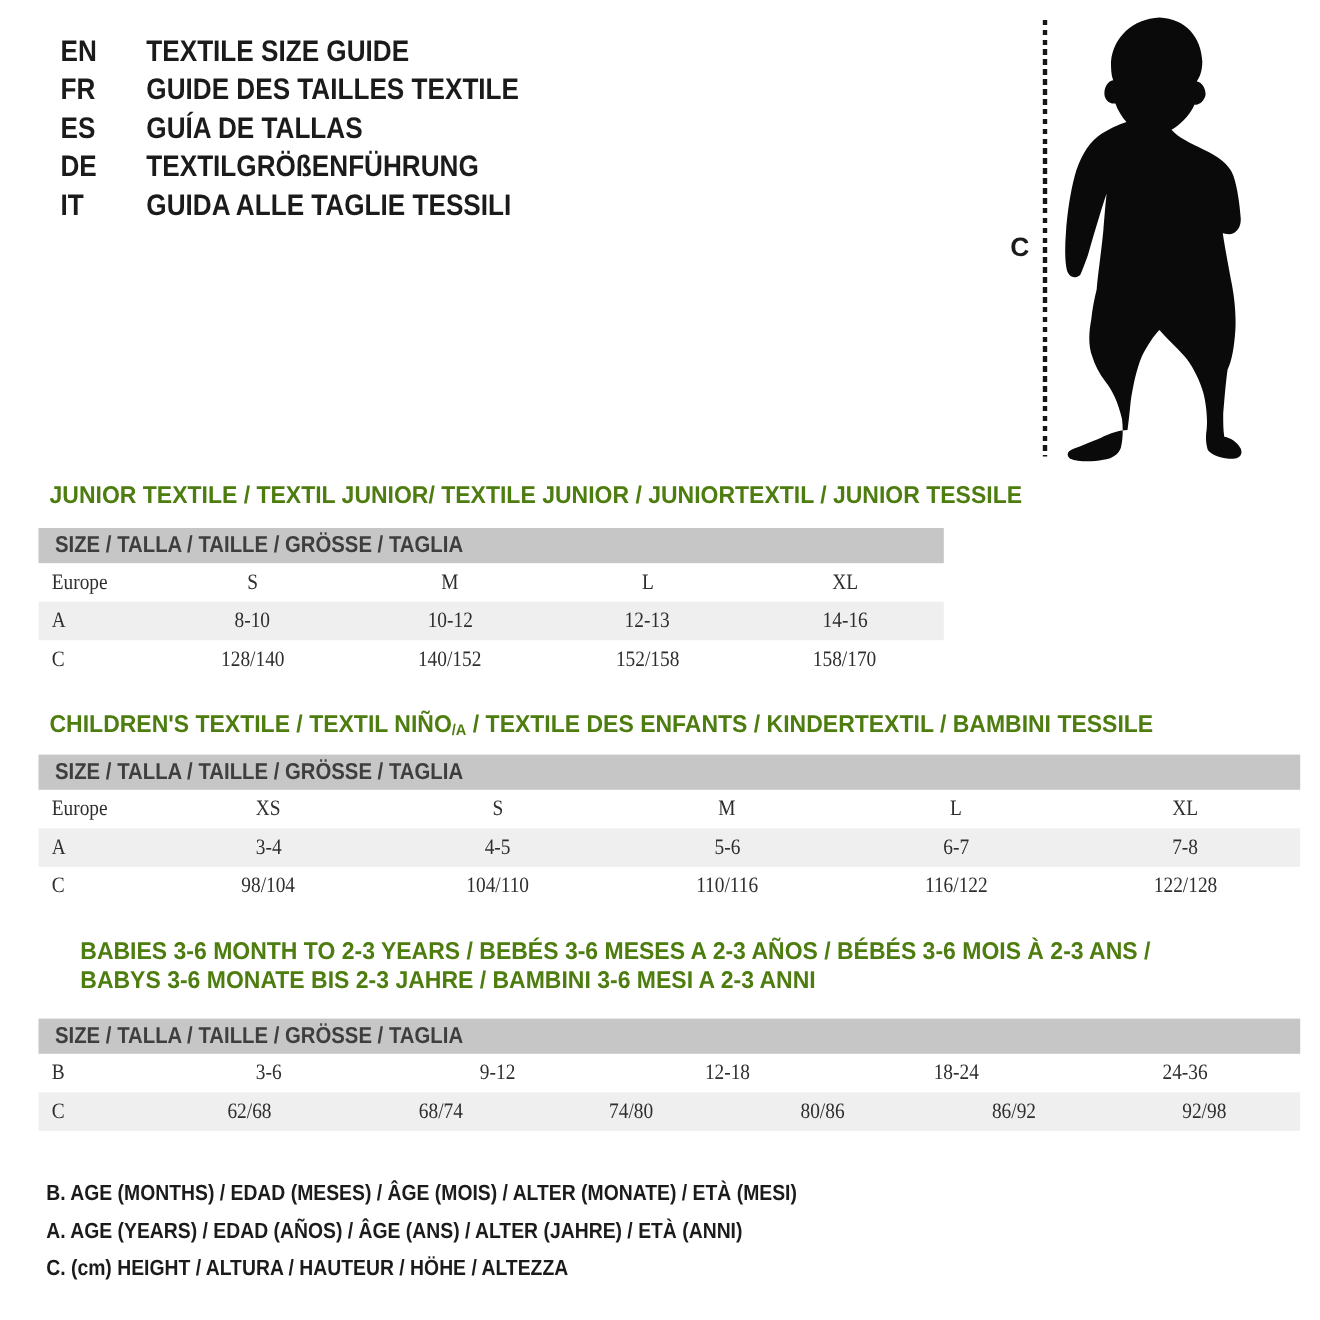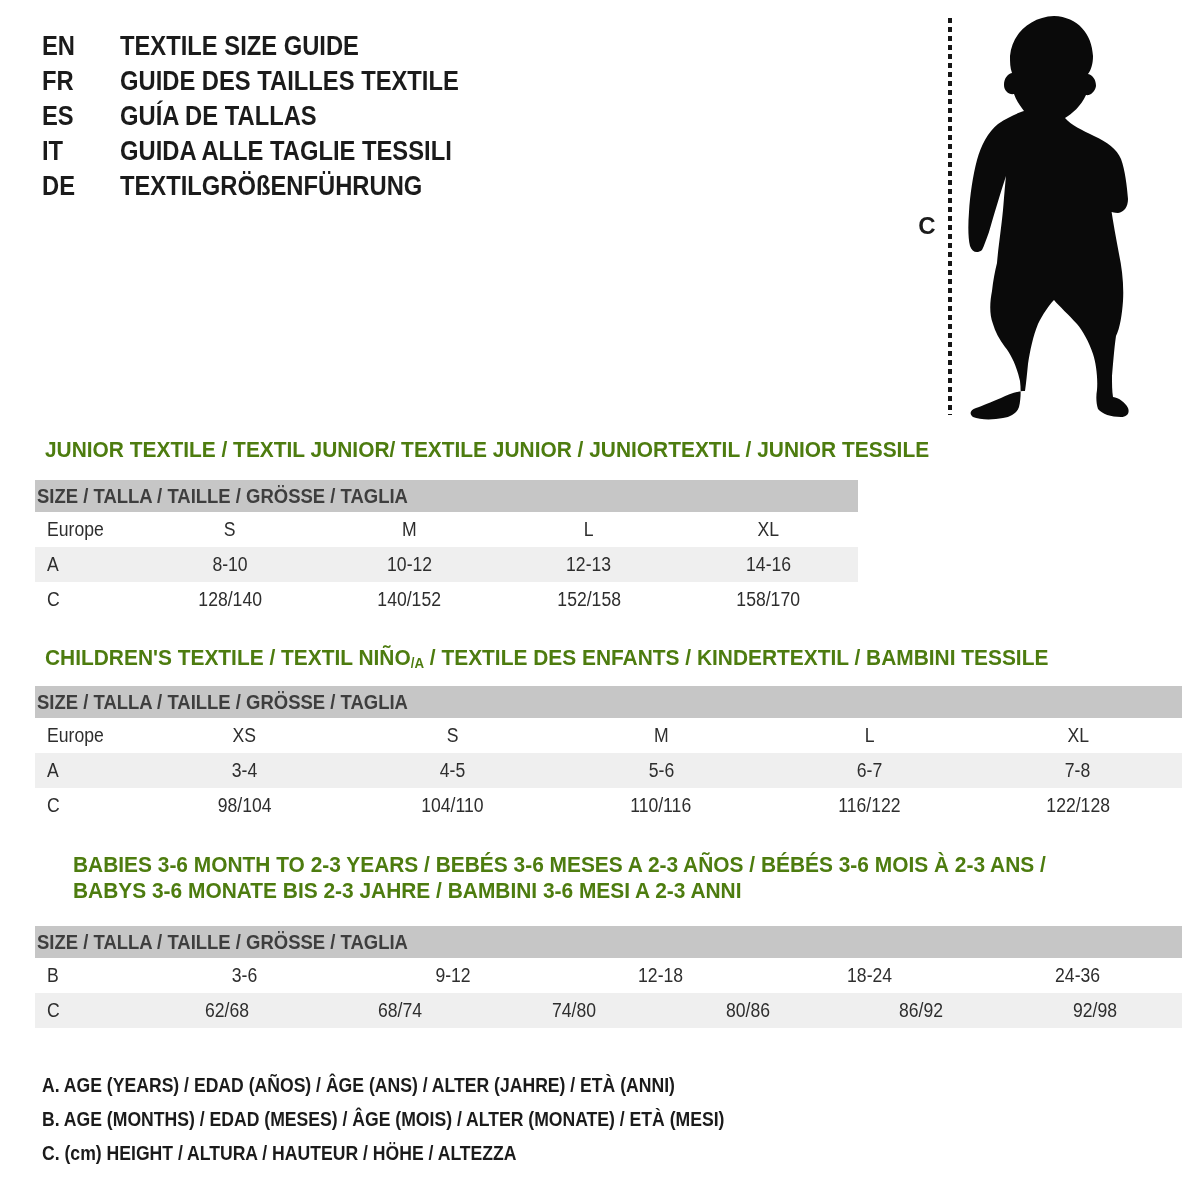--- a/index.html
+++ b/index.html
@@ -7,40 +7,40 @@
     width:1200px;height:1200px;position:relative;overflow:hidden;
     background:#ffffff;
     font-family:"Liberation Sans","DejaVu Sans",sans-serif;
     color:#222;
   }
   
   .cx{display:inline-block;transform:scaleX(.88);transform-origin:left center;white-space:nowrap;}
   .cx-c{display:inline-block;transform:scaleX(.88);transform-origin:center center;white-space:nowrap;}
 
   
-  .lang-block{position:absolute;left:42px;top:29px;}
+  .lang-block{position:absolute;left:55px;top:29px;}
   .lang-row{display:flex;height:35px;line-height:35px;font-weight:bold;font-size:27px;color:#1b1b1b;}
   .lang-code{width:78px;}
 
   
   .dash-line{
     position:absolute;left:948px;top:18px;width:4px;height:397px;
     background:repeating-linear-gradient(to bottom,#161616 0 5px,transparent 5px 9px);
   }
   .height-label{position:absolute;left:912px;top:212px;width:30px;text-align:center;
     font-weight:bold;font-size:24px;color:#1b1b1b;}
   .toddler-svg{position:absolute;left:960px;top:10px;}
 
   
   .section-title{position:absolute;left:45px;font-weight:bold;font-size:22px;color:#4d7c0f;line-height:26px;}
   .subscript{font-size:14px;vertical-align:-3px;letter-spacing:0;}
   .size-table{position:absolute;left:35px;}
   .size-bar{height:32px;line-height:32px;background:#c6c6c6;color:#3e3e3e;
-    font-weight:bold;font-size:21px;padding-left:2px;}
-  .trow{display:flex;height:35px;line-height:35px;font-size:20px;color:#2e2e2e;}
+    font-weight:bold;font-size:21px;padding-left:15px;}
+  .trow{display:flex;height:35px;line-height:35px;font-size:20px;color:#2e2e2e;font-family:Liberation Serif, serif;}
   .trow.shaded{background:#efefef;}
   .tlabel{width:105px;box-sizing:border-box;padding-left:12px;flex:none;}
   .tcell{flex:1;text-align:center;}
 
   
   .legend-block{position:absolute;left:42px;top:1068px;}
   .legend-line{height:34px;line-height:34px;font-weight:bold;font-size:20px;color:#1b1b1b;}
 
   .w-junior{width:823px;}
   .w-full{width:1147px;}
@@ -55,26 +55,26 @@
   </div>
   <div class="lang-row">
     <span class="lang-code"><span class="cx">FR</span></span>
     <span class="cx">GUIDE DES TAILLES TEXTILE</span>
   </div>
   <div class="lang-row">
     <span class="lang-code"><span class="cx">ES</span></span>
     <span class="cx">GUÍA DE TALLAS</span>
   </div>
   <div class="lang-row">
+    <span class="lang-code"><span class="cx">DE</span></span>
+    <span class="cx">TEXTILGRÖßENFÜHRUNG</span>
+  </div>
+  <div class="lang-row">
     <span class="lang-code"><span class="cx">IT</span></span>
     <span class="cx">GUIDA ALLE TAGLIE TESSILI</span>
-  </div>
-  <div class="lang-row">
-    <span class="lang-code"><span class="cx">DE</span></span>
-    <span class="cx">TEXTILGRÖßENFÜHRUNG</span>
   </div>
 </div>
 
 <div class="dash-line"></div>
 <div class="height-label">C</div>
 <svg class="toddler-svg" width="185" height="410" viewBox="0 0 185 410" aria-hidden="true">
   <path fill="#0a0a0a" d="M94,6
     C118,7 132,24 133,46 C133,54 131,60 128,64
     C133,65 136,70 136,76 C135,82 130,86 126,85
     C121,96 112,104 105,108
@@ -192,16 +192,16 @@
     <div class="tcell"><span class="cx-c">62/68</span></div>
     <div class="tcell"><span class="cx-c">68/74</span></div>
     <div class="tcell"><span class="cx-c">74/80</span></div>
     <div class="tcell"><span class="cx-c">80/86</span></div>
     <div class="tcell"><span class="cx-c">86/92</span></div>
     <div class="tcell"><span class="cx-c">92/98</span></div>
   </div>
 </div>
 
 <div class="legend-block">
+  <div class="legend-line"><span class="cx">B. AGE (MONTHS) / EDAD (MESES) / ÂGE (MOIS) / ALTER (MONATE) / ETÀ (MESI)</span></div>
   <div class="legend-line"><span class="cx">A. AGE (YEARS) / EDAD (AÑOS) / ÂGE (ANS) / ALTER (JAHRE) / ETÀ (ANNI)</span></div>
-  <div class="legend-line"><span class="cx">B. AGE (MONTHS) / EDAD (MESES) / ÂGE (MOIS) / ALTER (MONATE) / ETÀ (MESI)</span></div>
   <div class="legend-line"><span class="cx">C. (cm) HEIGHT / ALTURA / HAUTEUR / HÖHE / ALTEZZA</span></div>
 </div>
 
 </body></html>

